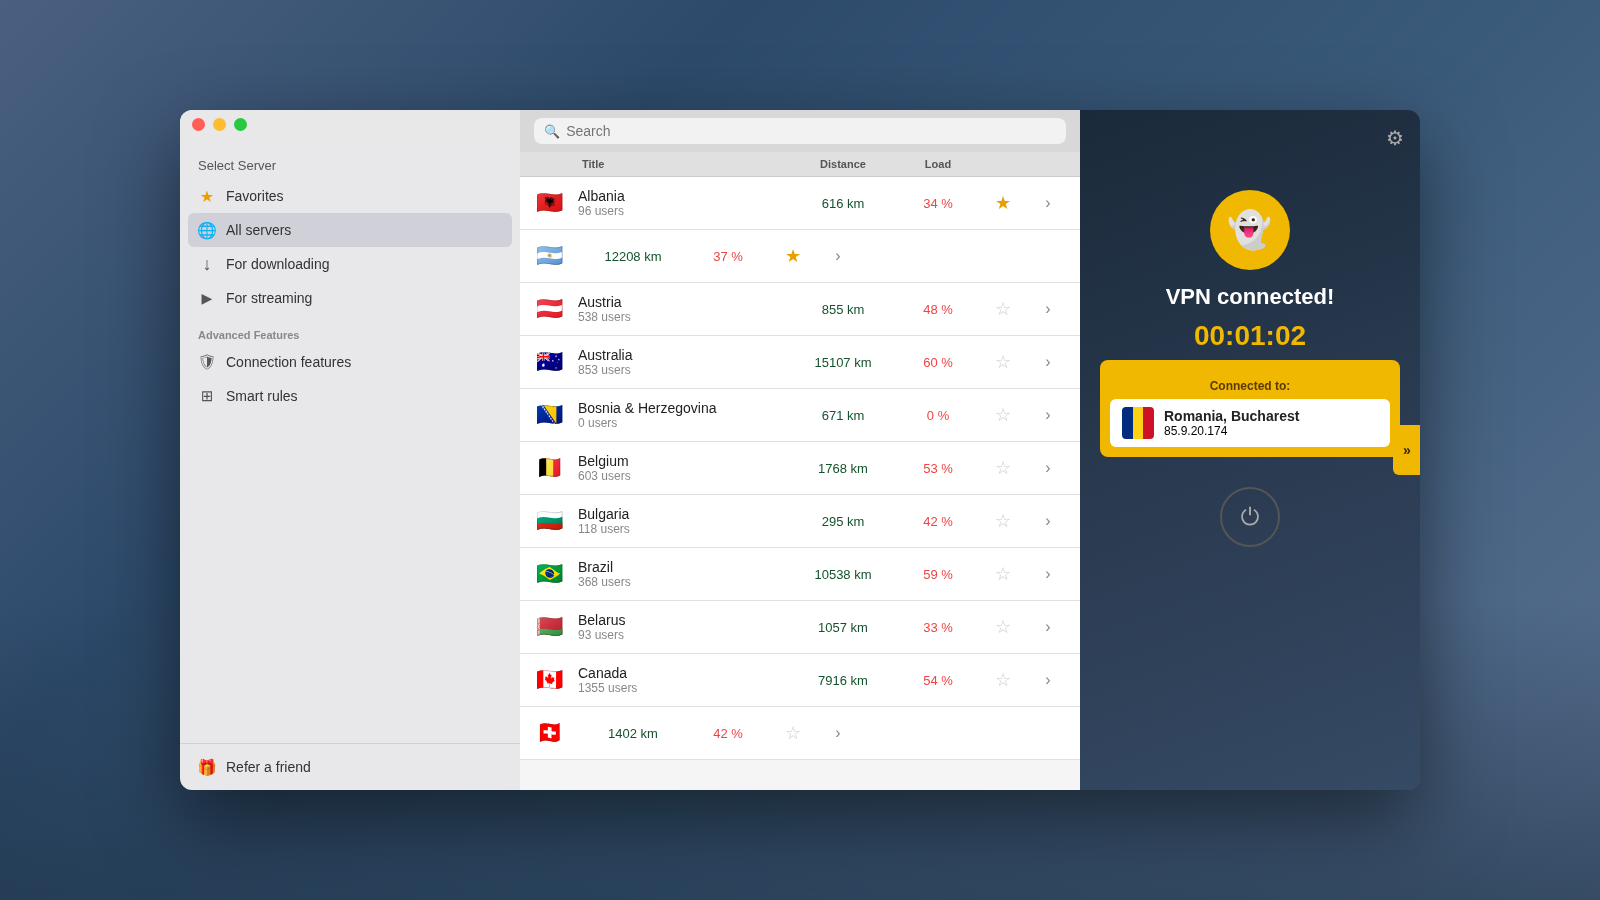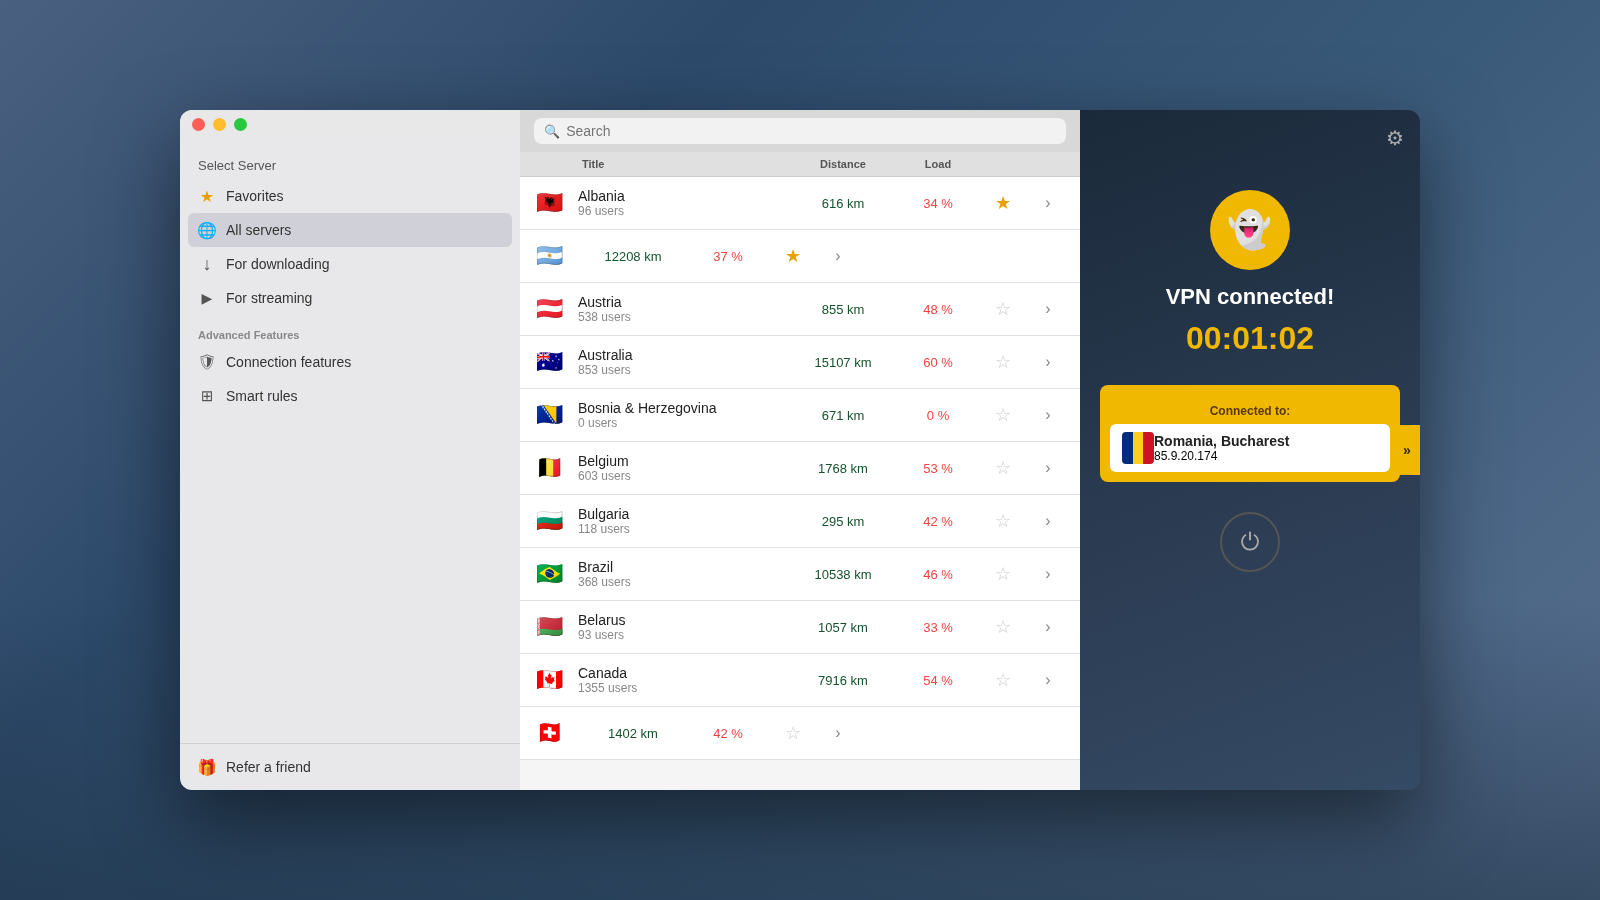--- a/index.html
+++ b/index.html
@@ -252,32 +252,33 @@
     }
 
     .vpn-status {
       font-size: 22px;
       font-weight: 600;
       color: white;
       margin-bottom: 10px;
     }
 
     .timer {
-      font-size: 32px;
+      font-size: 28px;
       font-weight: 700;
       color: #f0b800;
-      margin-bottom: 28px;
+      margin-bottom: 8px;
       font-variant-numeric: tabular-nums;
     }
     .connected-inner {
       background: white;
       border-radius: 6px;
       padding: 8px 12px;
       display: flex;
       align-items: center;
+      gap: 10px;
       width: 100%;
     }
     .romania-flag {
       width: 32px;
       height: 32px;
       border-radius: 4px;
       overflow: hidden;
       flex-shrink: 0;
       display: flex;
     }
@@ -482,21 +483,21 @@
     <div class="server-fav star-empty">☆</div>
     <div class="server-arrow">›</div>
   </div>
         <div class="server-row">
     <div class="flag-circle">🇧🇷</div>
     <div class="server-info">
       <div class="server-name">Brazil</div>
       <div class="server-users">368 users</div>
     </div>
     <div class="server-distance">10538 km</div>
-    <div class="server-load">46 %</div>
+    <div class="server-load">59 %</div>
     <div class="server-fav star-empty">☆</div>
     <div class="server-arrow">›</div>
   </div>
         <div class="server-row">
     <div class="flag-circle">🇧🇾</div>
     <div class="server-info">
       <div class="server-name">Belarus</div>
       <div class="server-users">93 users</div>
     </div>
     <div class="server-distance">1057 km</div>

